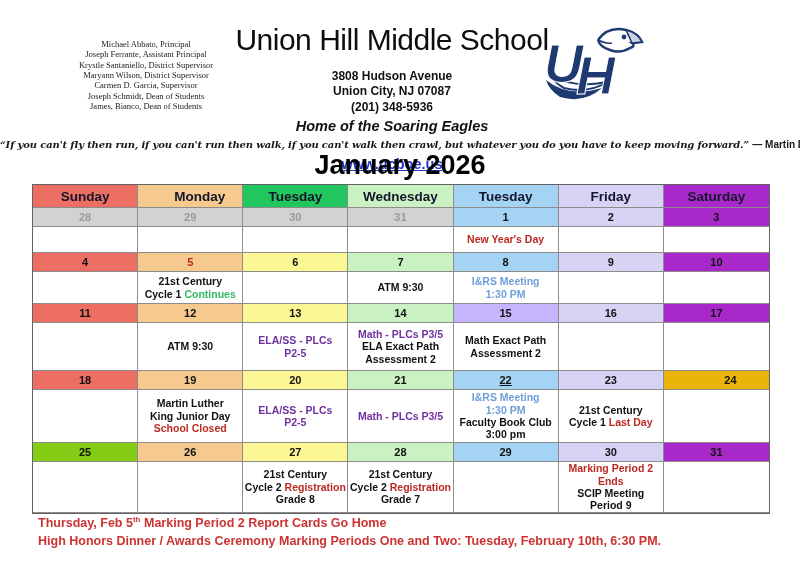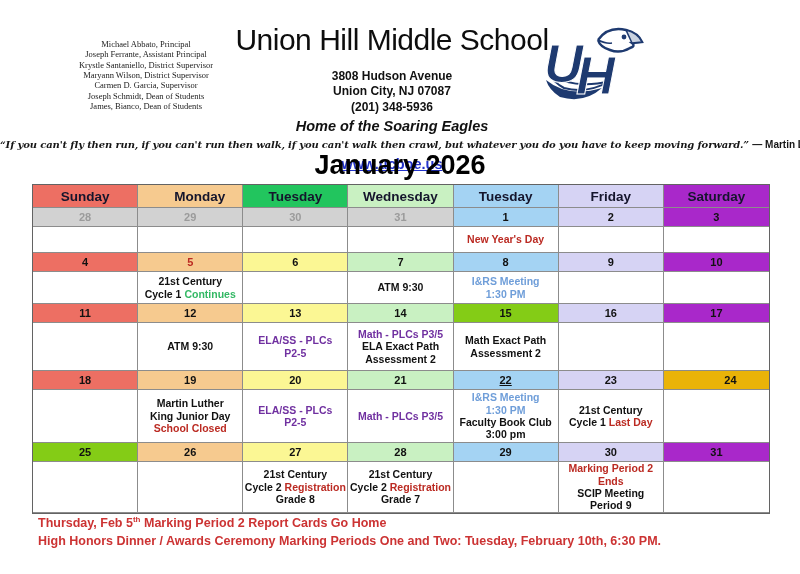--- a/index.html
+++ b/index.html
@@ -134,21 +134,21 @@
     <div class="cell eventcell" style="height: 32px;">
       <div><span style="color: rgb(111, 158, 217);">I&amp;RS Meeting</span></div>
       <div><span style="color: rgb(111, 158, 217);">1:30 PM</span></div>
     </div>
     <div class="cell eventcell" style="height: 32px;"></div>
     <div class="cell eventcell" style="height: 32px;"></div>
     <div class="cell datecell" style="background: rgb(237, 111, 99);">11</div>
     <div class="cell datecell" style="background: rgb(246, 202, 143);">12</div>
     <div class="cell datecell" style="background: rgb(251, 247, 148);">13</div>
     <div class="cell datecell" style="background: rgb(201, 241, 194);">14</div>
-    <div class="cell datecell" style="background: #84cc16;">15</div>
+    <div class="cell datecell" style="background: #c4b5fd;">15</div>
     <div class="cell datecell" style="background: rgb(214, 211, 244);">16</div>
     <div class="cell datecell" style="background: rgb(169, 40, 202);">17</div>
     <div class="cell eventcell" style="height: 48px;"></div>
     <div class="cell eventcell" style="height: 48px;">
       <div><span style="color: rgb(17, 17, 17);">ATM 9:30</span></div>
     </div>
     <div class="cell eventcell" style="height: 48px;">
       <div><span style="color: rgb(112, 48, 160);">ELA/SS - PLCs</span></div>
       <div><span style="color: rgb(112, 48, 160);">P2-5</span></div>
     </div>

